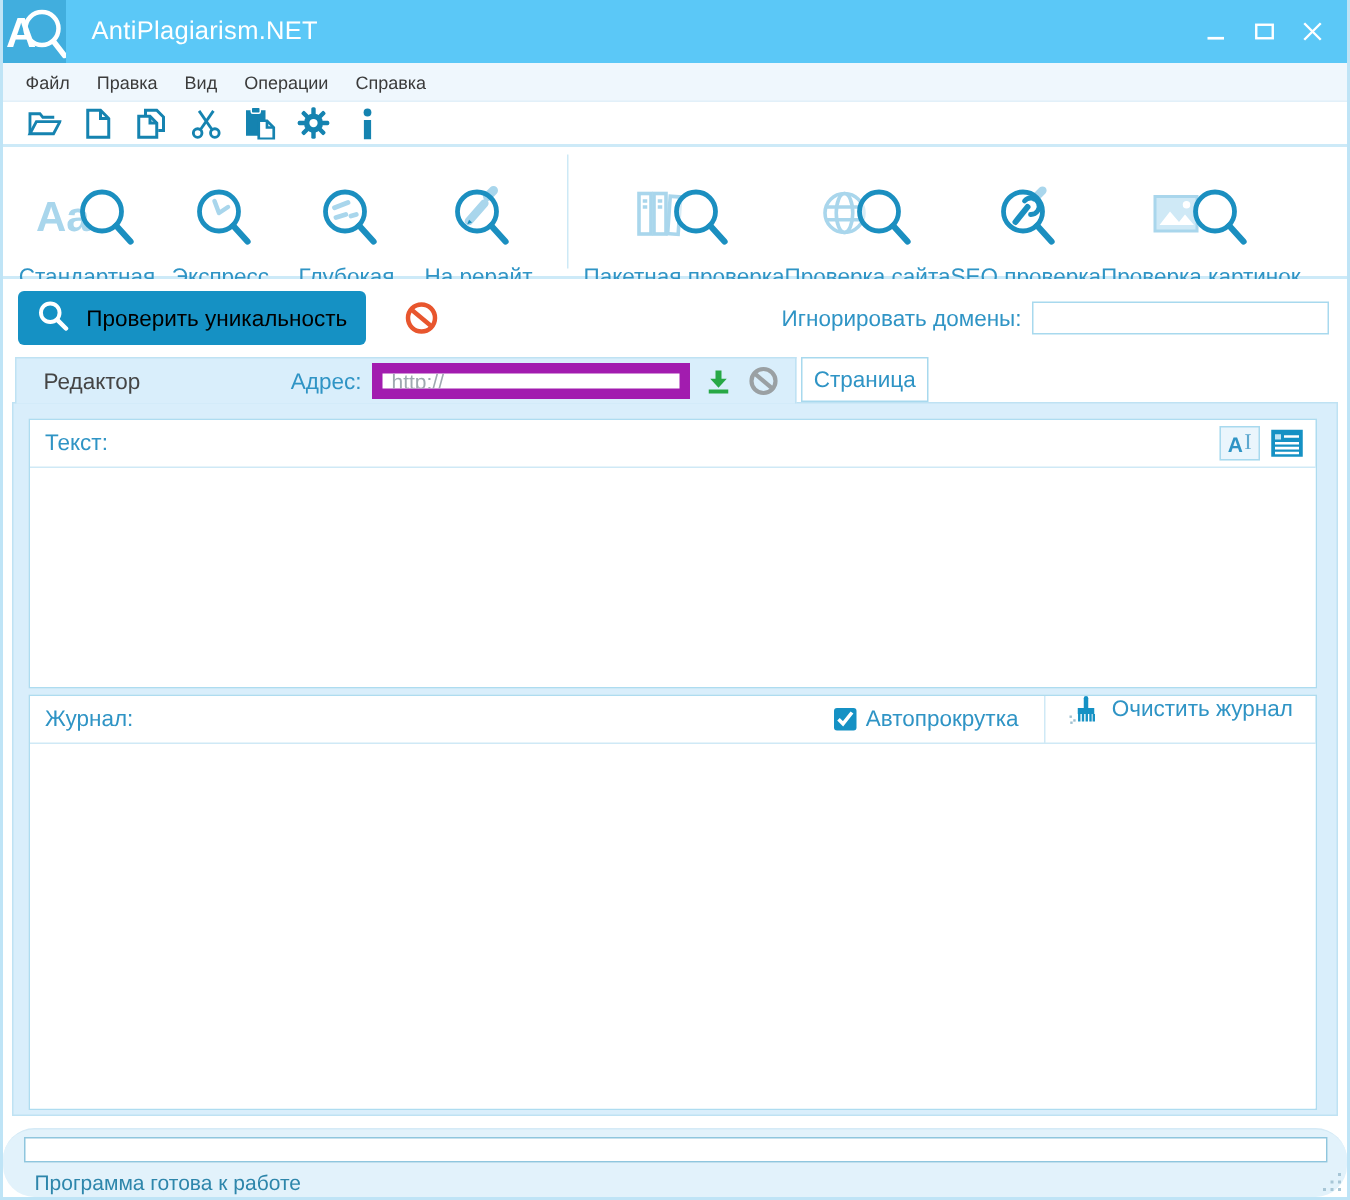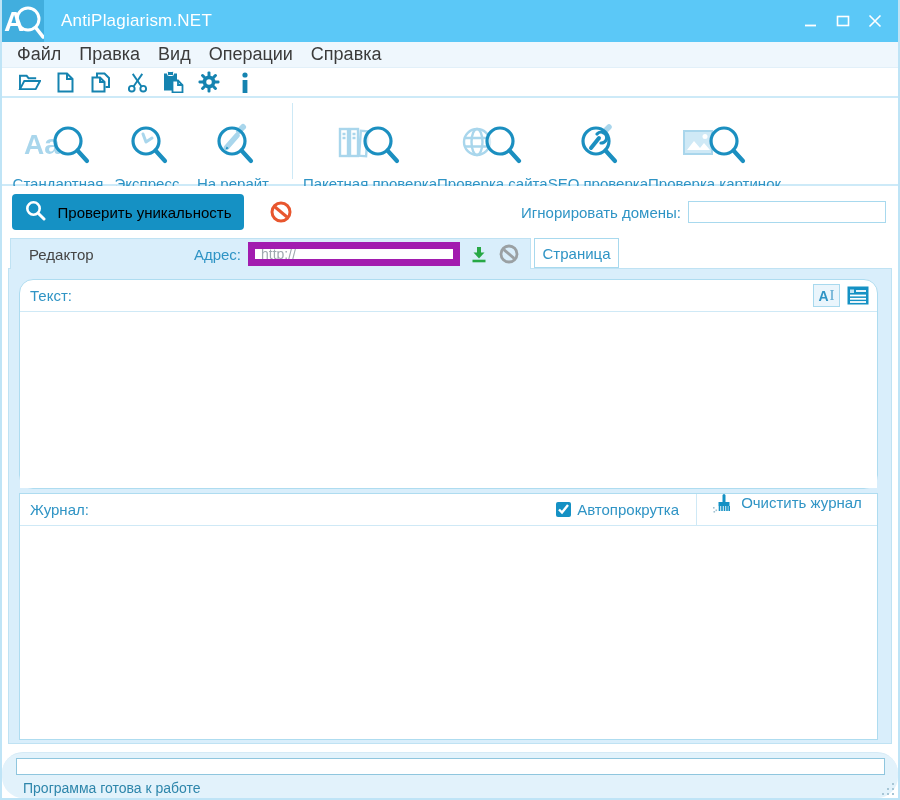--- a/index.html
+++ b/index.html
@@ -23,21 +23,21 @@
     display: flex; align-items: center; flex: none;
   }
   .app-icon { width: 42px; height: 42px; background: #41aede; flex: none; }
   .title { color: #fff; font-size: 17px; margin-left: 17px; letter-spacing: .2px; }
   .win-controls { margin-left: auto; display: flex; align-items: center; gap: 6px; margin-right: 10px; }
   .win-btn { width: 26px; height: 24px; display: flex; align-items: center; justify-content: center; cursor: default; }
   
   .menubar {
     height: 26px; background: #eff7fd; border-bottom: 1px solid #e2f0f9;
     display: flex; align-items: center; padding-left: 6px; flex: none;
-    font-size: 18px; color: #3b3b3b;
+    font-size: 12px; color: #3b3b3b;
   }
   .menu-item { padding: 3px 9px; }
   
   .toolbar {
     height: 30px; background: #fff; border-bottom: 2px solid #cdeaf8;
     display: flex; align-items: center; padding-left: 15px; gap: 12px; flex: none;
   }
   .tb-btn { width: 24px; height: 22px; display: flex; align-items: center; justify-content: center; }
   
   .bigbar {
@@ -88,21 +88,21 @@
     margin-left: 3px; width: 85px; height: 30px; background: #fff;
     border: 1px solid #a8d9ee; display: flex; align-items: center; justify-content: center;
     color: #2f94c5; font-size: 15px; z-index: 1;
   }
   
   .content {
     flex: 1; margin: 0 6px; background: #d9eefb; border: 1px solid #bfe2f3;
     padding: 10px 13px 3px 10px; display: flex; flex-direction: column; min-height: 0;
   }
   .panel { background: #fff; border: 1px solid #aedcf0; display: flex; flex-direction: column; min-height: 0; }
-  .panel-editor { height: 210px; margin-bottom: 4px; flex: none; border-radius: 14px; }
+  .panel-editor { height: 180px; margin-bottom: 4px; flex: none; }
   .panel-journal { flex: 1; }
   .panel-head {
     height: 32px; flex: none; border-bottom: 1px solid #cfe9f6;
     display: flex; align-items: center; padding-left: 10px;
     color: #2f94c5; font-size: 15px;
   }
   .panel-body { flex: 1; border: none; resize: none; outline: none; font-family: inherit; font-size: 14px; padding: 6px 8px; background: #fff; min-height: 0; }
   .head-btns { margin-left: auto; display: flex; align-items: center; gap: 5px; padding-right: 7px; }
   .btn-a {
     width: 27px; height: 23px; border: 1px solid #a8d9ee; background: #eaf5fc;
@@ -247,20 +247,30 @@
       <span>
         <svg width="54" height="48" viewBox="0 0 54 48">
           <circle cx="26" cy="19" r="13" fill="none" stroke="#1b8fc0" stroke-width="3.2"></circle>
           <path d="M26 20 L23 12 M26 20 L32 16" stroke="#a9d6ec" stroke-width="3" stroke-linecap="round" fill="none"></path>
           <line x1="35.5" y1="28.5" x2="45" y2="39" stroke="#1b8fc0" stroke-width="4.2" stroke-linecap="round"></line>
         </svg>
       </span>
       <span class="lbl">Экспресс</span>
     </div>
 
+    <div class="mode-btn" style="min-width:86px">
+      <span>
+        <svg width="54" height="48" viewBox="0 0 54 48">
+          <circle cx="26" cy="19" r="13" fill="none" stroke="#1b8fc0" stroke-width="3.2"></circle>
+          <path d="M19 16.5 L28 13 M20 23 L26.5 21 M30 22 L33.5 21" stroke="#a9d6ec" stroke-width="3.2" stroke-linecap="round" fill="none"></path>
+          <line x1="35.5" y1="28.5" x2="45" y2="39" stroke="#1b8fc0" stroke-width="4.2" stroke-linecap="round"></line>
+        </svg>
+      </span>
+      <span class="lbl">Глубокая</span>
+    </div>
 
     <div class="mode-btn" style="min-width:90px">
       <span>
         <svg width="54" height="48" viewBox="0 0 54 48">
           <line x1="33" y1="9" x2="37" y2="5" stroke="#a9d6ec" stroke-width="6" stroke-linecap="round"></line>
           <circle cx="26" cy="19" r="13" fill="none" stroke="#1b8fc0" stroke-width="3.2"></circle>
           <line x1="20.5" y1="25.5" x2="31" y2="13.5" stroke="#a9d6ec" stroke-width="5.5" stroke-linecap="round"></line>
           <path d="M19.5 27.5 l1.2 -3 l2 1.8 Z" fill="#1b8fc0"></path>
           <line x1="35.5" y1="28.5" x2="45" y2="39" stroke="#1b8fc0" stroke-width="4.2" stroke-linecap="round"></line>
         </svg>

